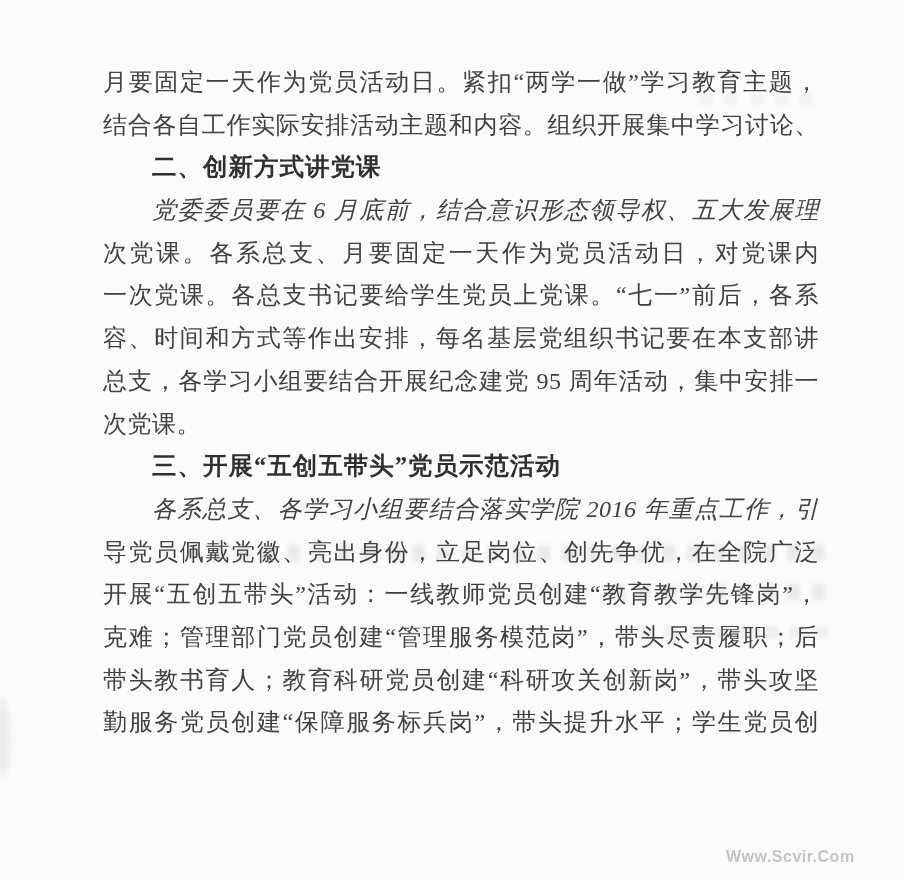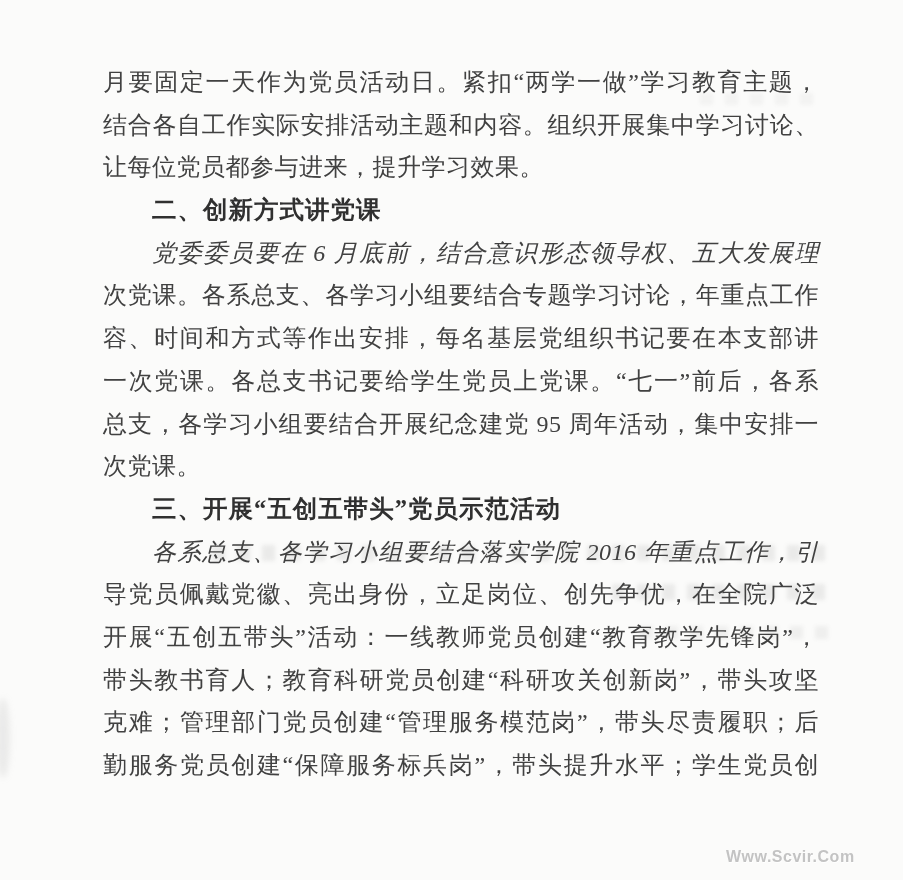--- a/index.html
+++ b/index.html
@@ -95,31 +95,30 @@
 
   <div class="ghost g1"></div>
   <div class="ghost g2"></div>
   <div class="ghost g3"></div>
   <div class="ghost g4"></div>
   <div class="edge-artifact"></div>
 
   <div class="text-block">
     <div class="line j">月要固定一天作为党员活动日。紧扣“两学一做”学习教育主题，</div>
     <div class="line j">结合各自工作实际安排活动主题和内容。组织开展集中学习讨论、</div>
-    <div class="line">让每位党员都参与进来，提升学习效果。</div>
     <div class="line heading">二、创新方式讲党课</div>
     <div class="line j indent">党委委员要在 6 月底前，结合意识形态领导权、五大发展理</div>
-    <div class="line j">次党课。各系总支、各学习小组要结合专题学习讨论，年重点工作</div>
+    <div class="line j">次党课。各系总支、月要固定一天作为党员活动日，对党课内</div>
+    <div class="line j">一次党课。各总支书记要给学生党员上党课。“七一”前后，各系</div>
     <div class="line j">容、时间和方式等作出安排，每名基层党组织书记要在本支部讲</div>
-    <div class="line j">一次党课。各总支书记要给学生党员上党课。“七一”前后，各系</div>
     <div class="line j">总支，各学习小组要结合开展纪念建党 95 周年活动，集中安排一</div>
     <div class="line">次党课。</div>
     <div class="line heading">三、开展“五创五带头”党员示范活动</div>
     <div class="line j indent">各系总支、各学习小组要结合落实学院 2016 年重点工作，引</div>
     <div class="line j">导党员佩戴党徽、亮出身份，立足岗位、创先争优，在全院广泛</div>
     <div class="line j">开展“五创五带头”活动：一线教师党员创建“教育教学先锋岗”，</div>
+    <div class="line j">克难；管理部门党员创建“管理服务模范岗”，带头尽责履职；后</div>
     <div class="line j">带头教书育人；教育科研党员创建“科研攻关创新岗”，带头攻坚</div>
-    <div class="line j">克难；管理部门党员创建“管理服务模范岗”，带头尽责履职；后</div>
     <div class="line j">勤服务党员创建“保障服务标兵岗”，带头提升水平；学生党员创</div>
   </div>
 
   <div class="watermark">Www.Scvir.Com</div>
 </div>
 
 </body></html>

